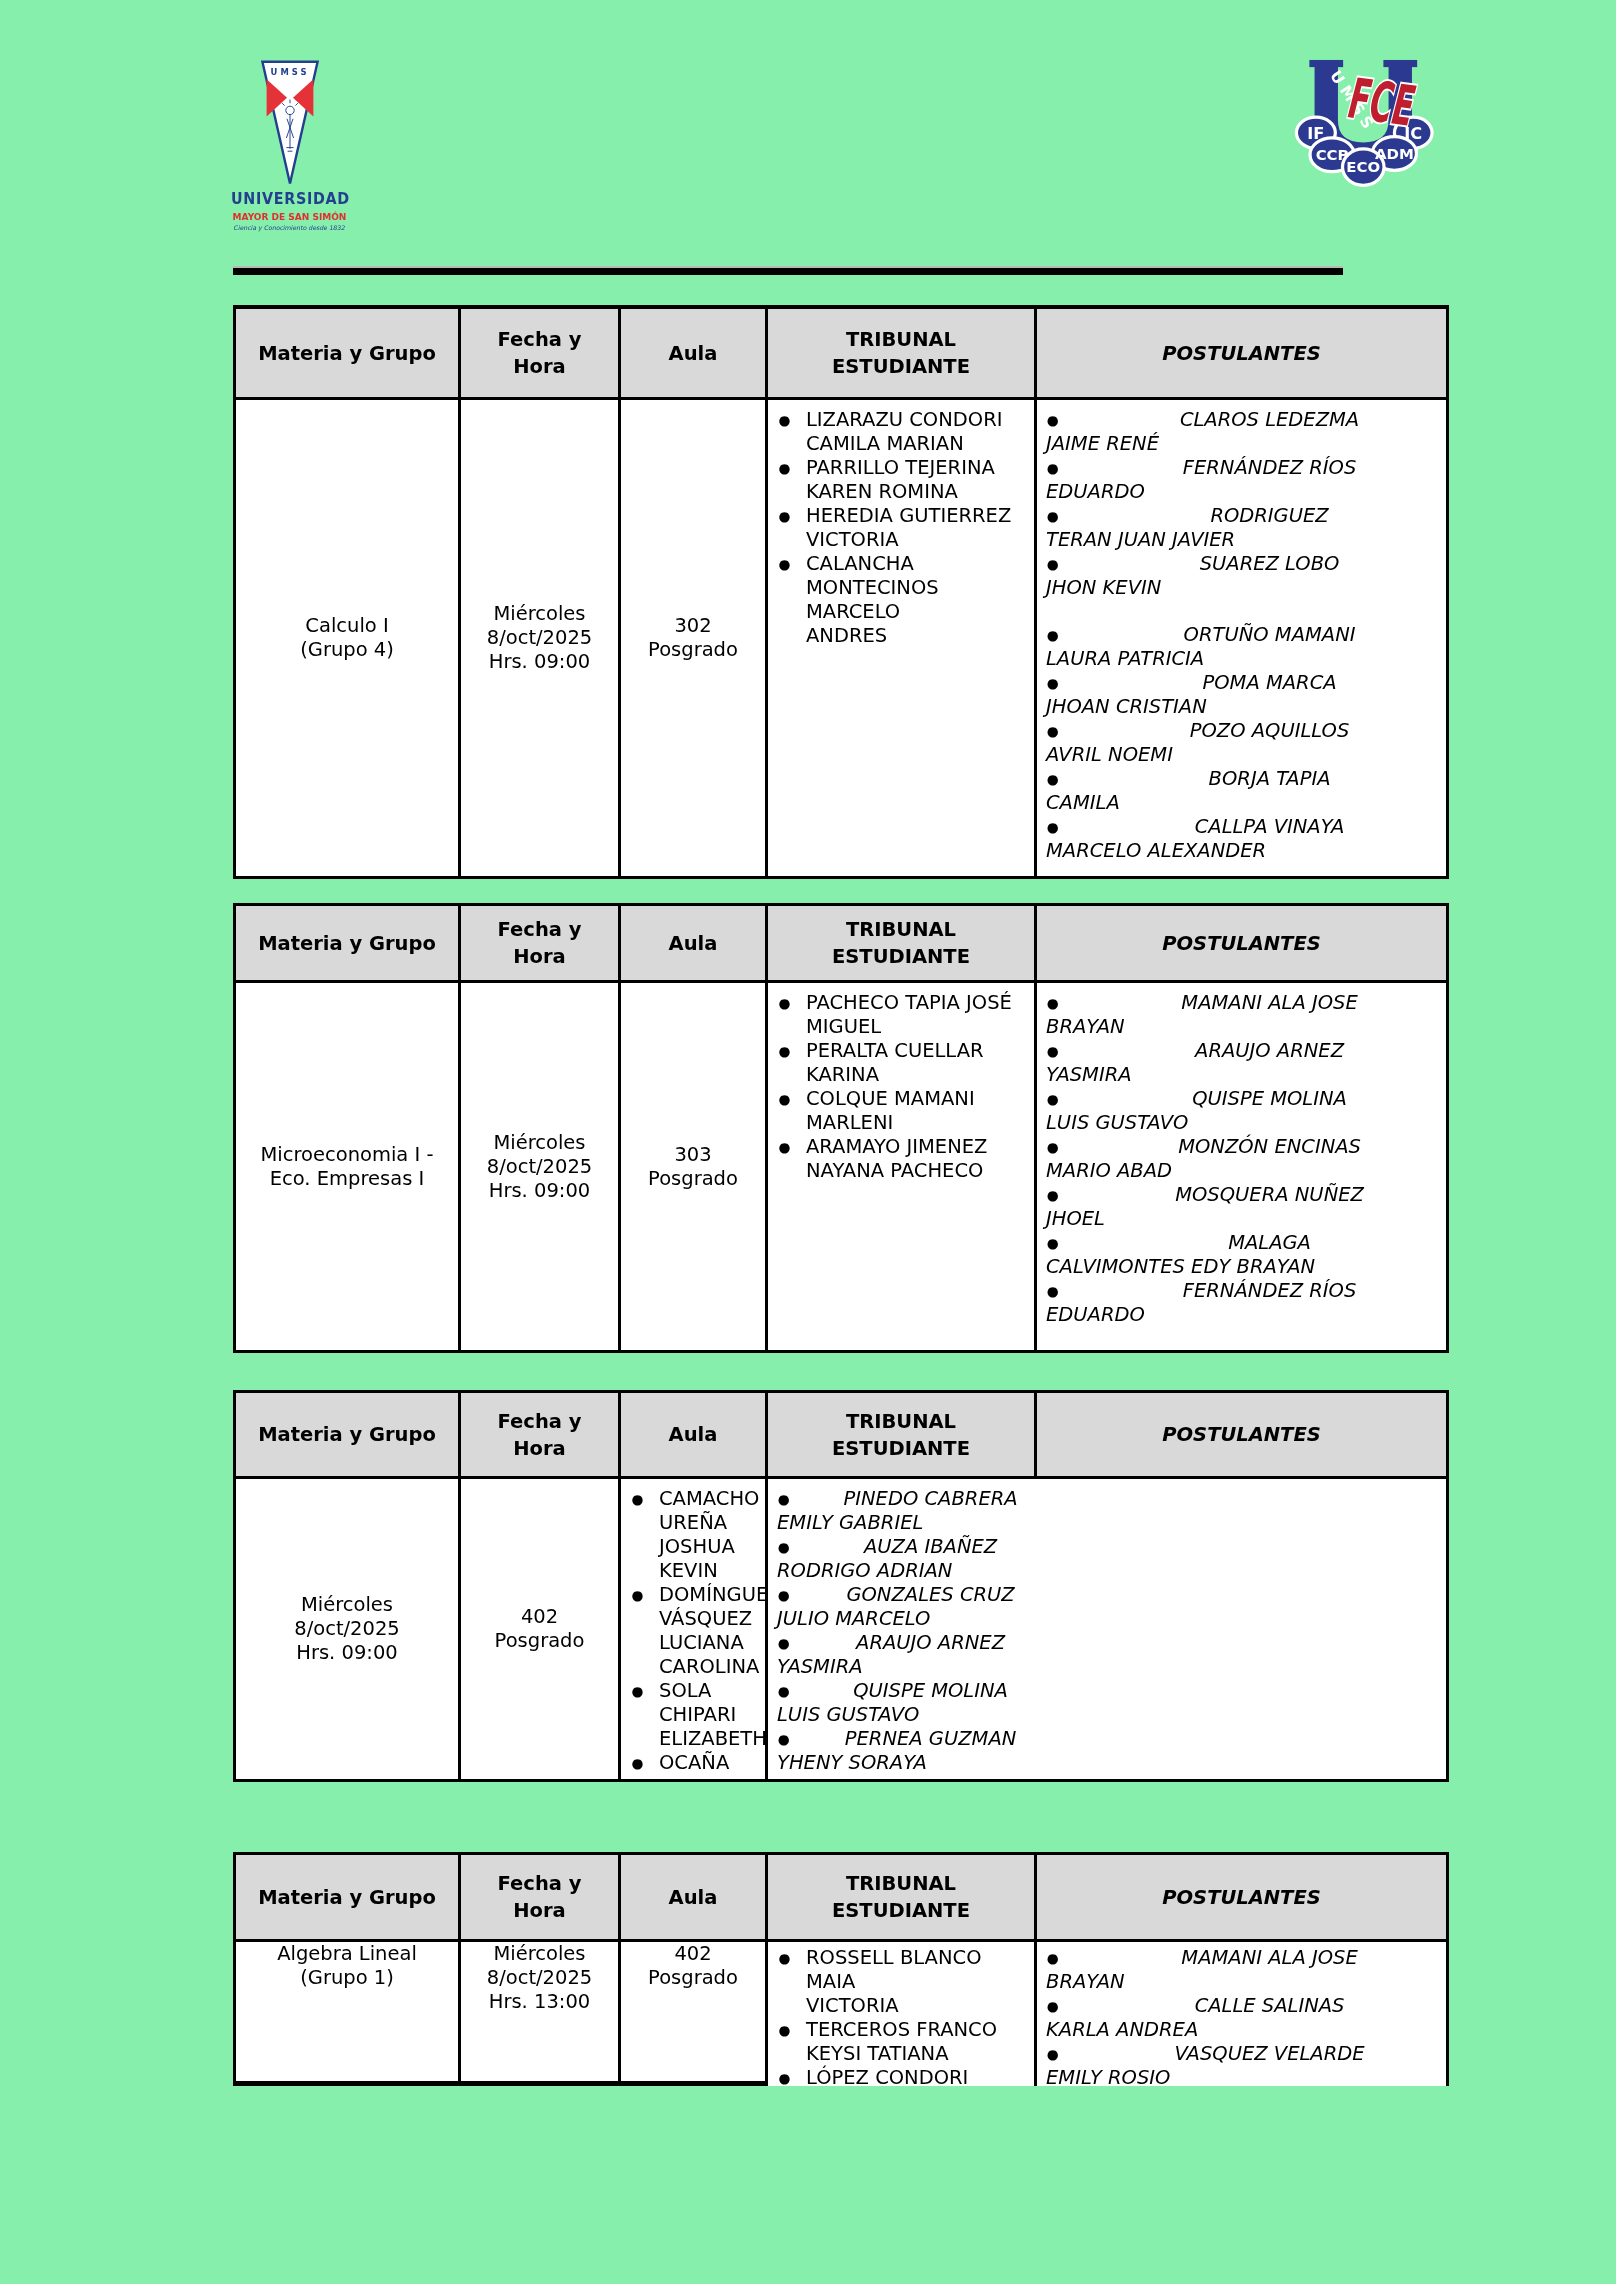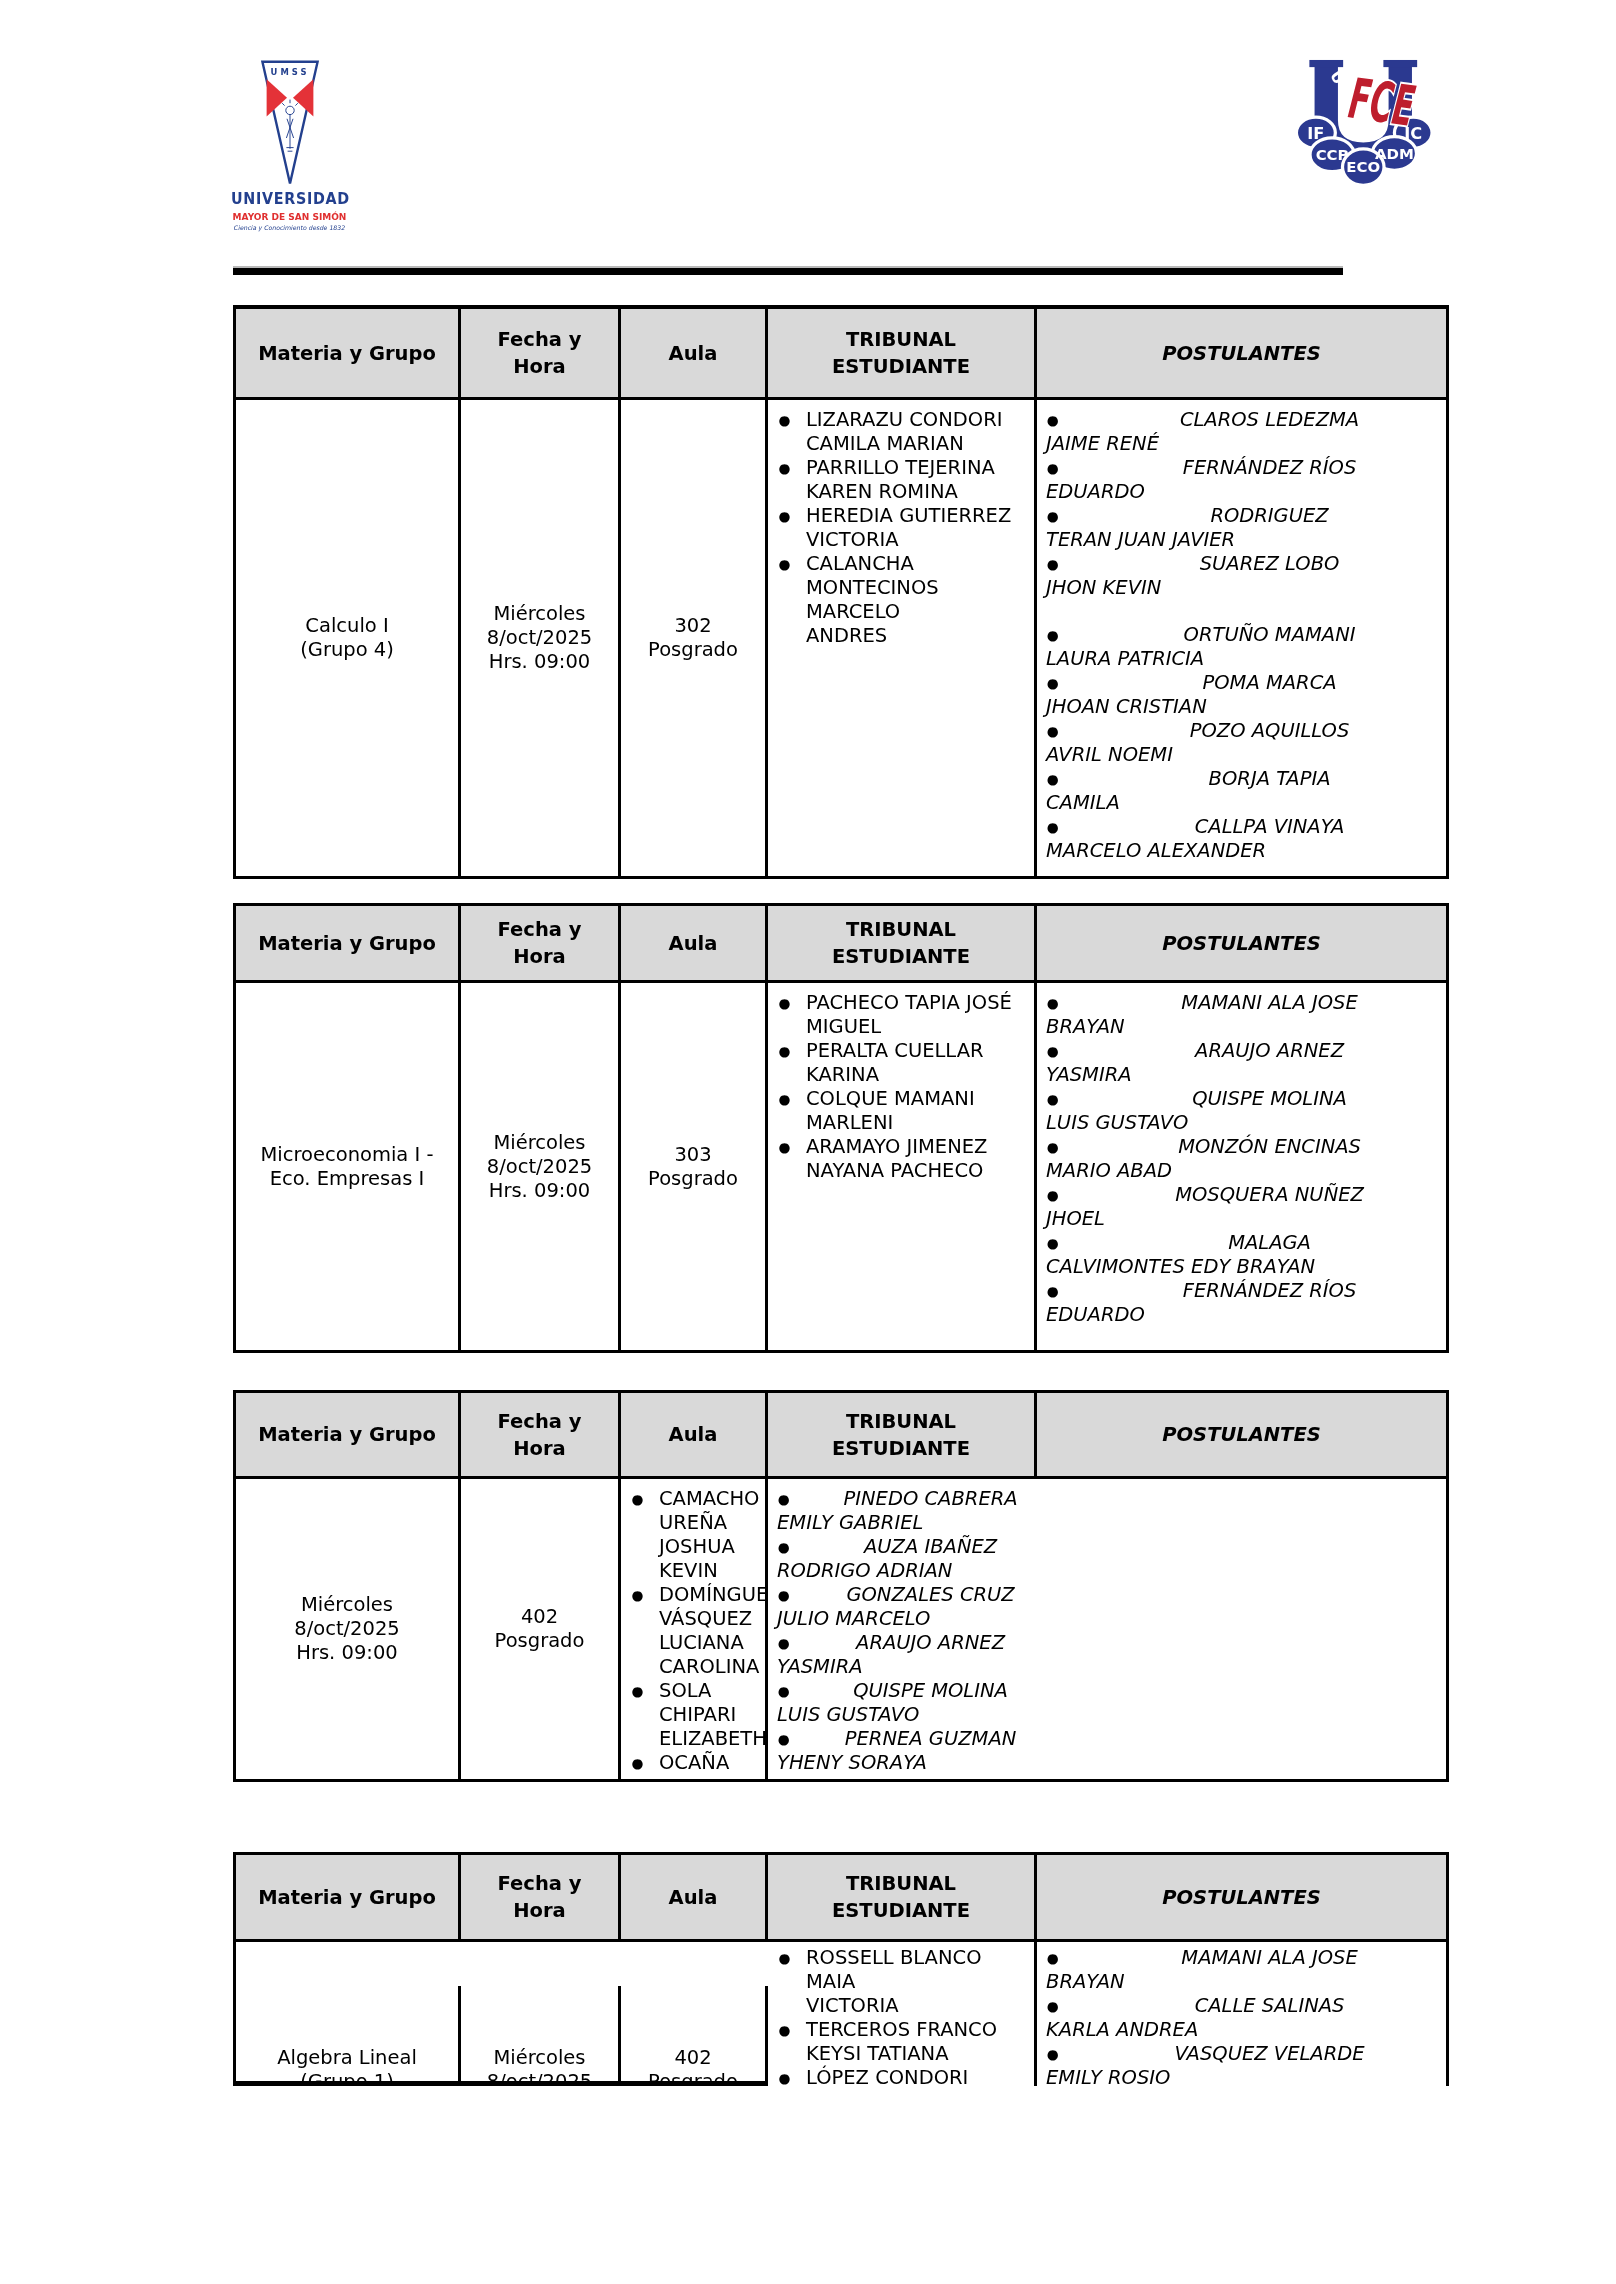--- a/index.html
+++ b/index.html
@@ -1,19 +1,19 @@
 <!DOCTYPE html>
 <html style="font-size:10.4px"><head>
 <meta charset="utf-8">
 <style>
   html,body{margin:0;padding:0;background:#888;}
   #page{
     position:relative;
     width:1617px;height:2284px;
-    background:#ffffff;
+    background:#86efac;
     font-family:"DejaVu Sans","Liberation Sans",sans-serif;
     color:#000;
     overflow:hidden;
   }
 
   
   #top-rule{
     position:absolute;left:233px;top:266px;width:1110px;height:7.2px;
     border-top:2px solid #b9b9b9;
     background:#000;
@@ -57,21 +57,21 @@
     font-size:19.5px;line-height:24px;
     overflow:hidden;
     box-sizing:border-box;
   }
   .hc.last,.cc.last{border-right:none;font-style:italic;}
 
   .cc.center{
     display:flex;flex-direction:column;justify-content:center;align-items:center;
     text-align:center;
   }
-  .t4 .cc.center{justify-content:flex-start;padding-top:60px;margin-top:44px;}
+  .t4 .cc.center{justify-content:flex-start;}
 
   
   .t4 .cc:nth-child(6),.t4 .cc:nth-child(7),.t4 .cc:nth-child(8){border-bottom:5.2px solid #000;}
 
   
   .trib,.post{padding-top:7.8px;}
   .t4 .trib,.t4 .post{padding-top:3.9px;}
   .li{position:relative;}
   .li.blank{height:23.4px;}
   .bullet{

